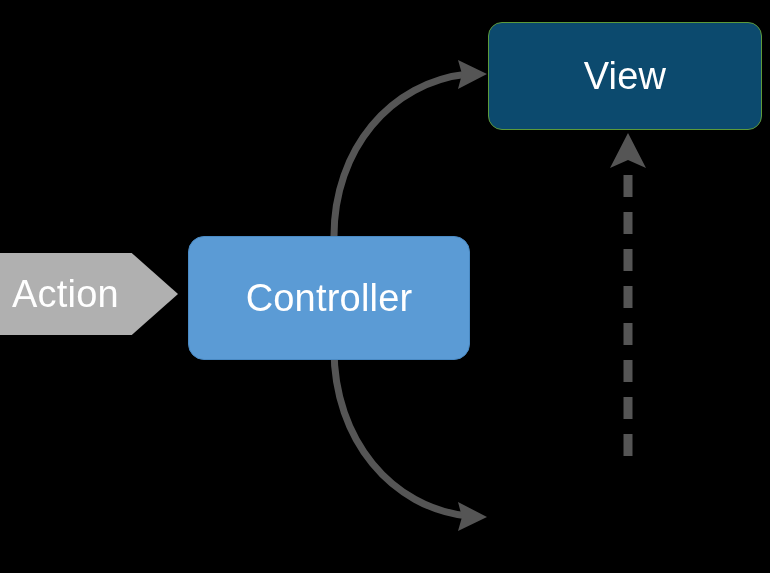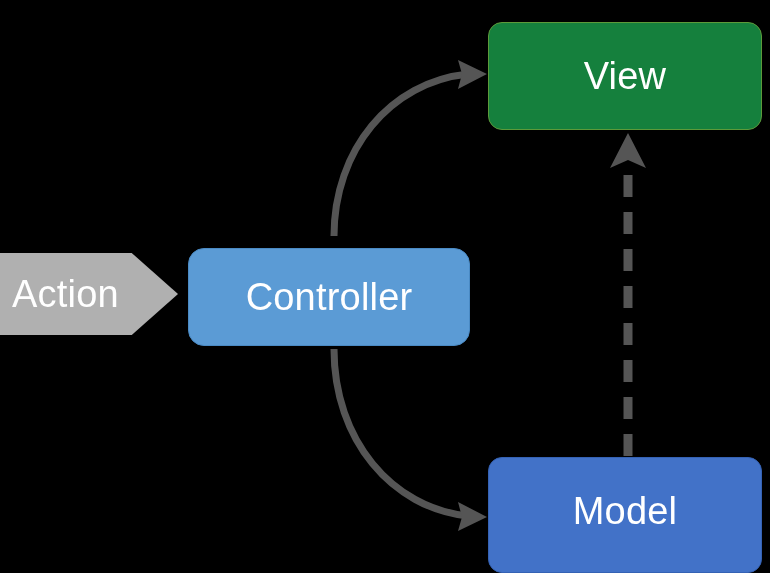--- a/index.html
+++ b/index.html
@@ -28,29 +28,29 @@
     font-weight: 400;
     color: #ffffff;
     letter-spacing: 0.2px;
     line-height: 1;
   }
   #node-view {
     left: 488px;
     top: 22px;
     width: 274px;
     height: 108px;
-    background: #15803d;
+    background: #0c4a6e;
     border: 1px solid #5d9a3a;
     border-radius: 14px;
   }
   #node-controller {
     left: 188px;
-    top: 248px;
+    top: 236px;
     width: 282px;
-    height: 98px;
+    height: 124px;
     background: #5b9bd5;
     border: 1px solid #4a8ac4;
     border-radius: 16px;
   }
   #node-model {
     left: 488px;
     top: 457px;
     width: 274px;
     height: 116px;
     background: #4272c8;
@@ -107,17 +107,14 @@
   </div>
 
   <div class="node" id="node-controller">
     <span class="node-label">Controller</span>
   </div>
 
   <div class="node" id="node-view">
     <span class="node-label">View</span>
   </div>
 
-  <div class="node" id="node-model">
-    <span class="node-label">Model</span>
-  </div>
 
 </div>
 
 </body></html>

